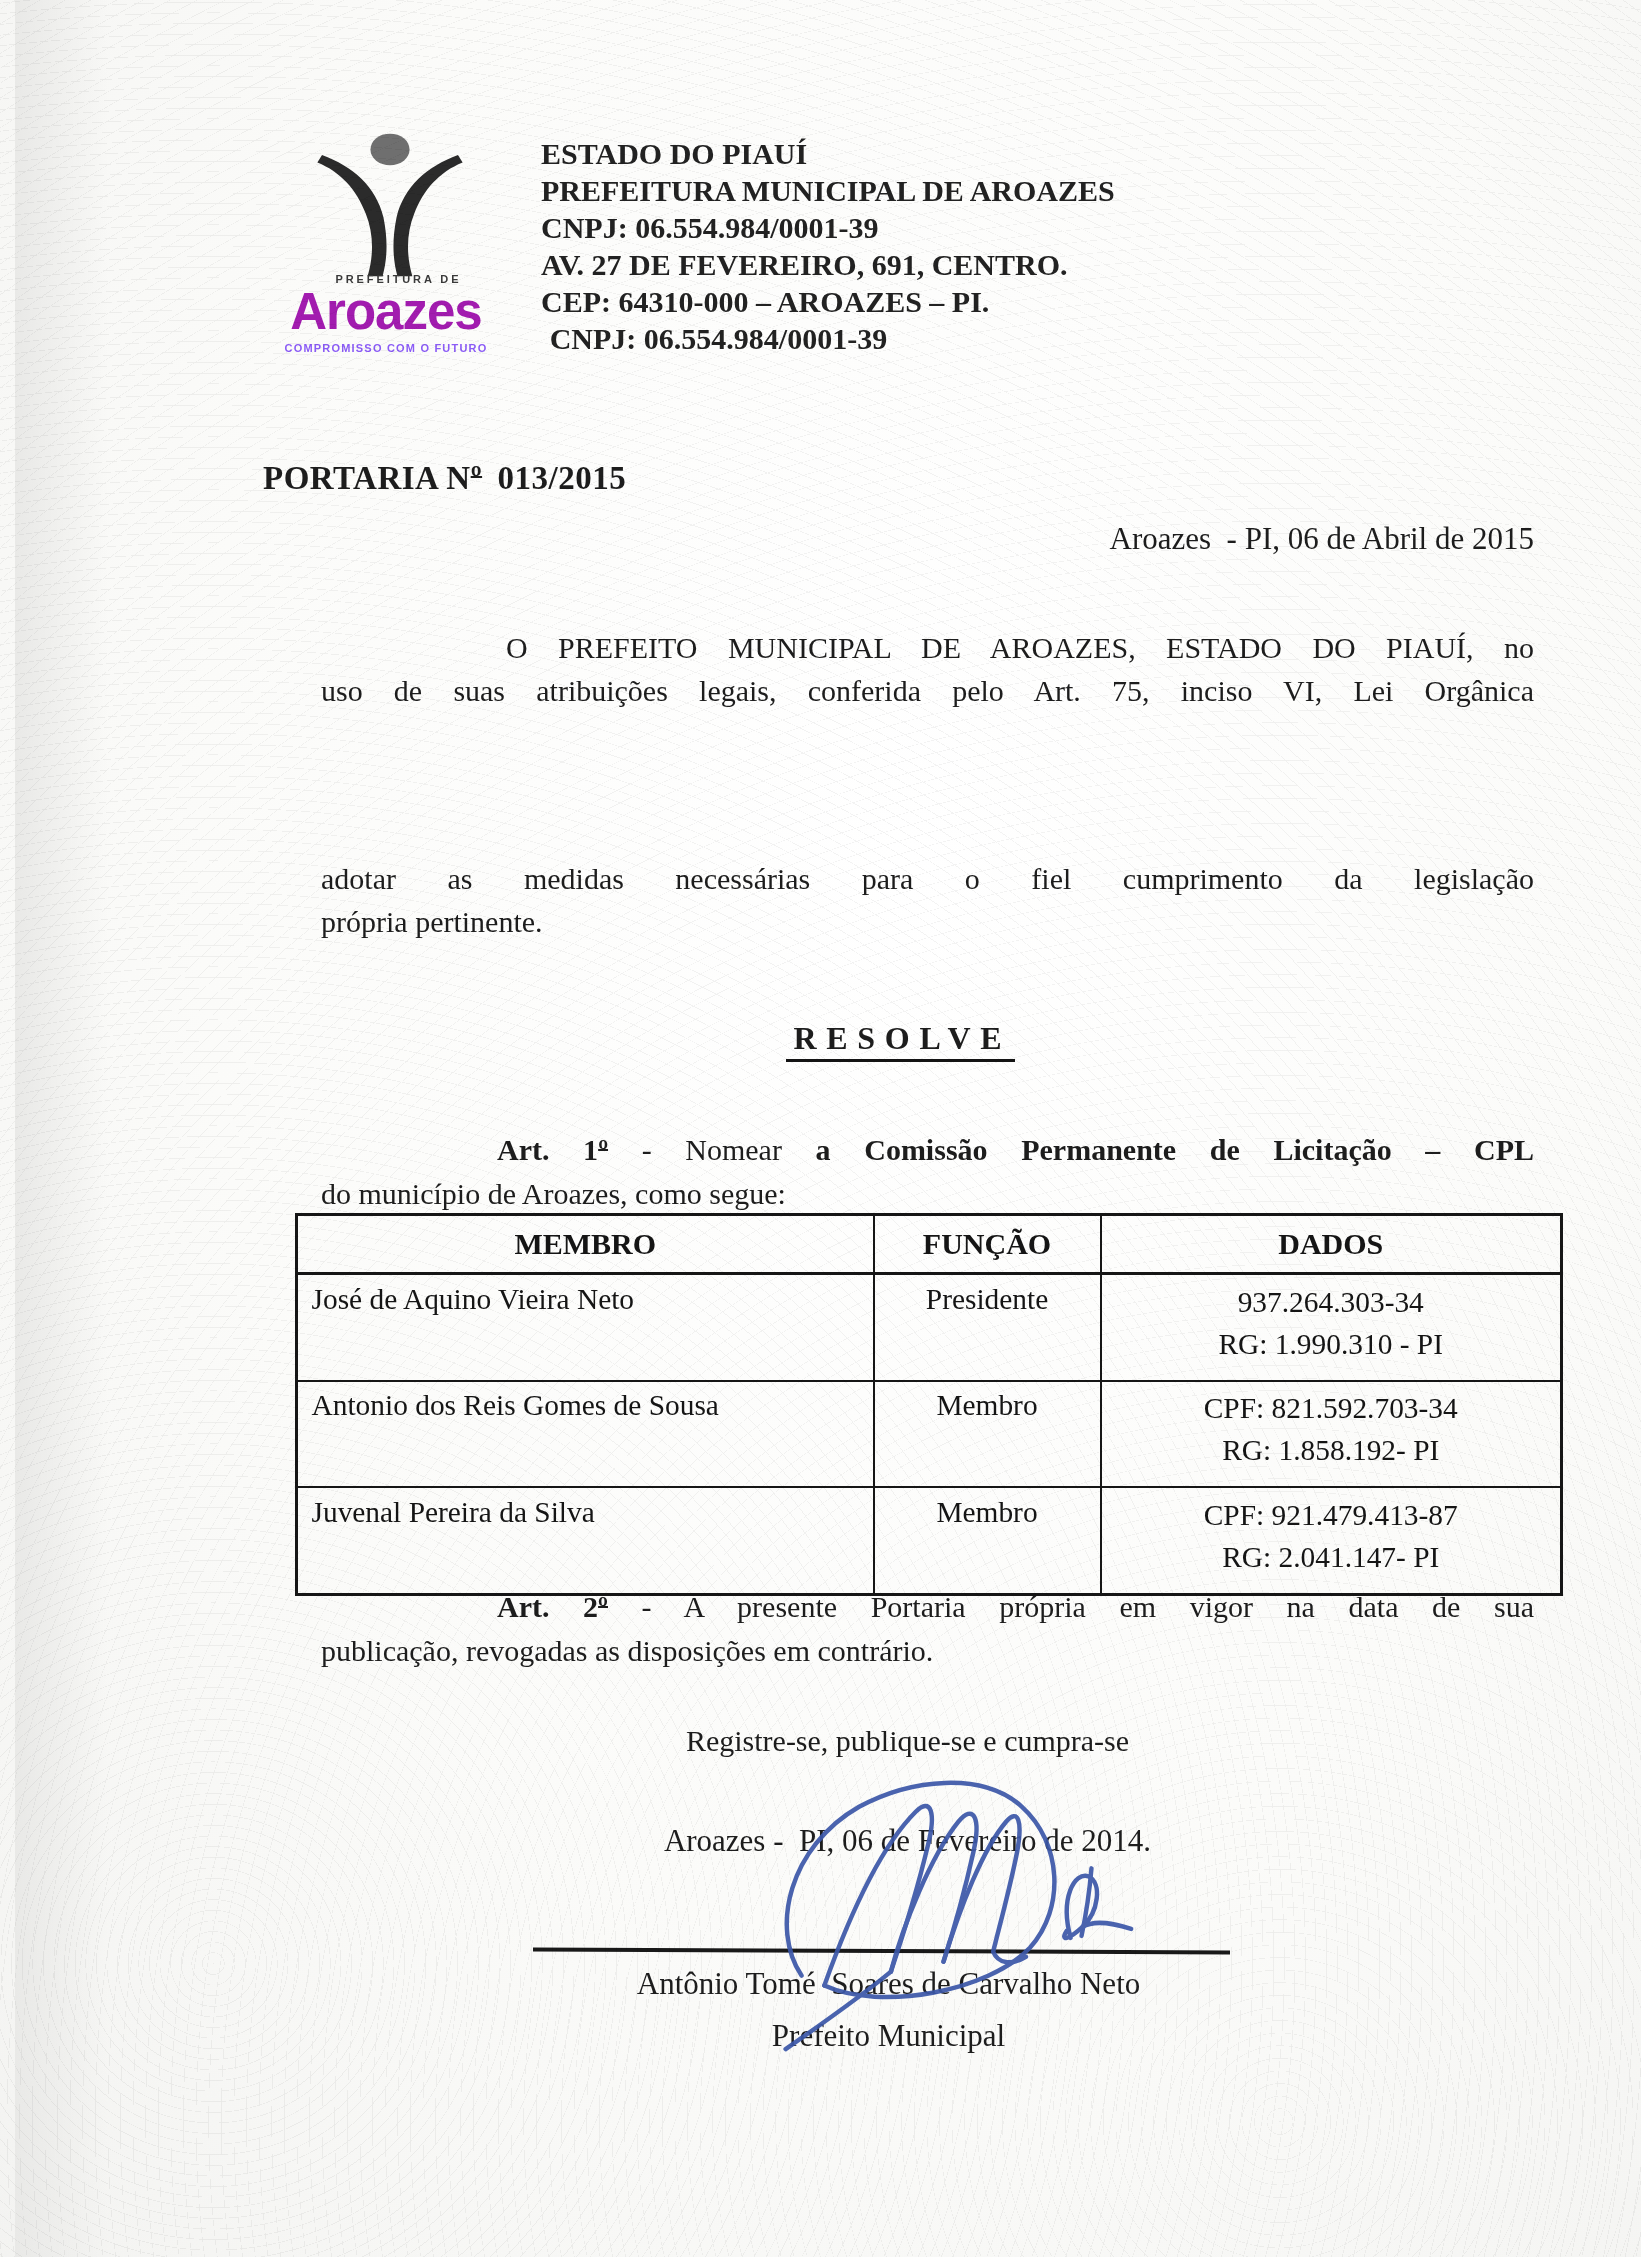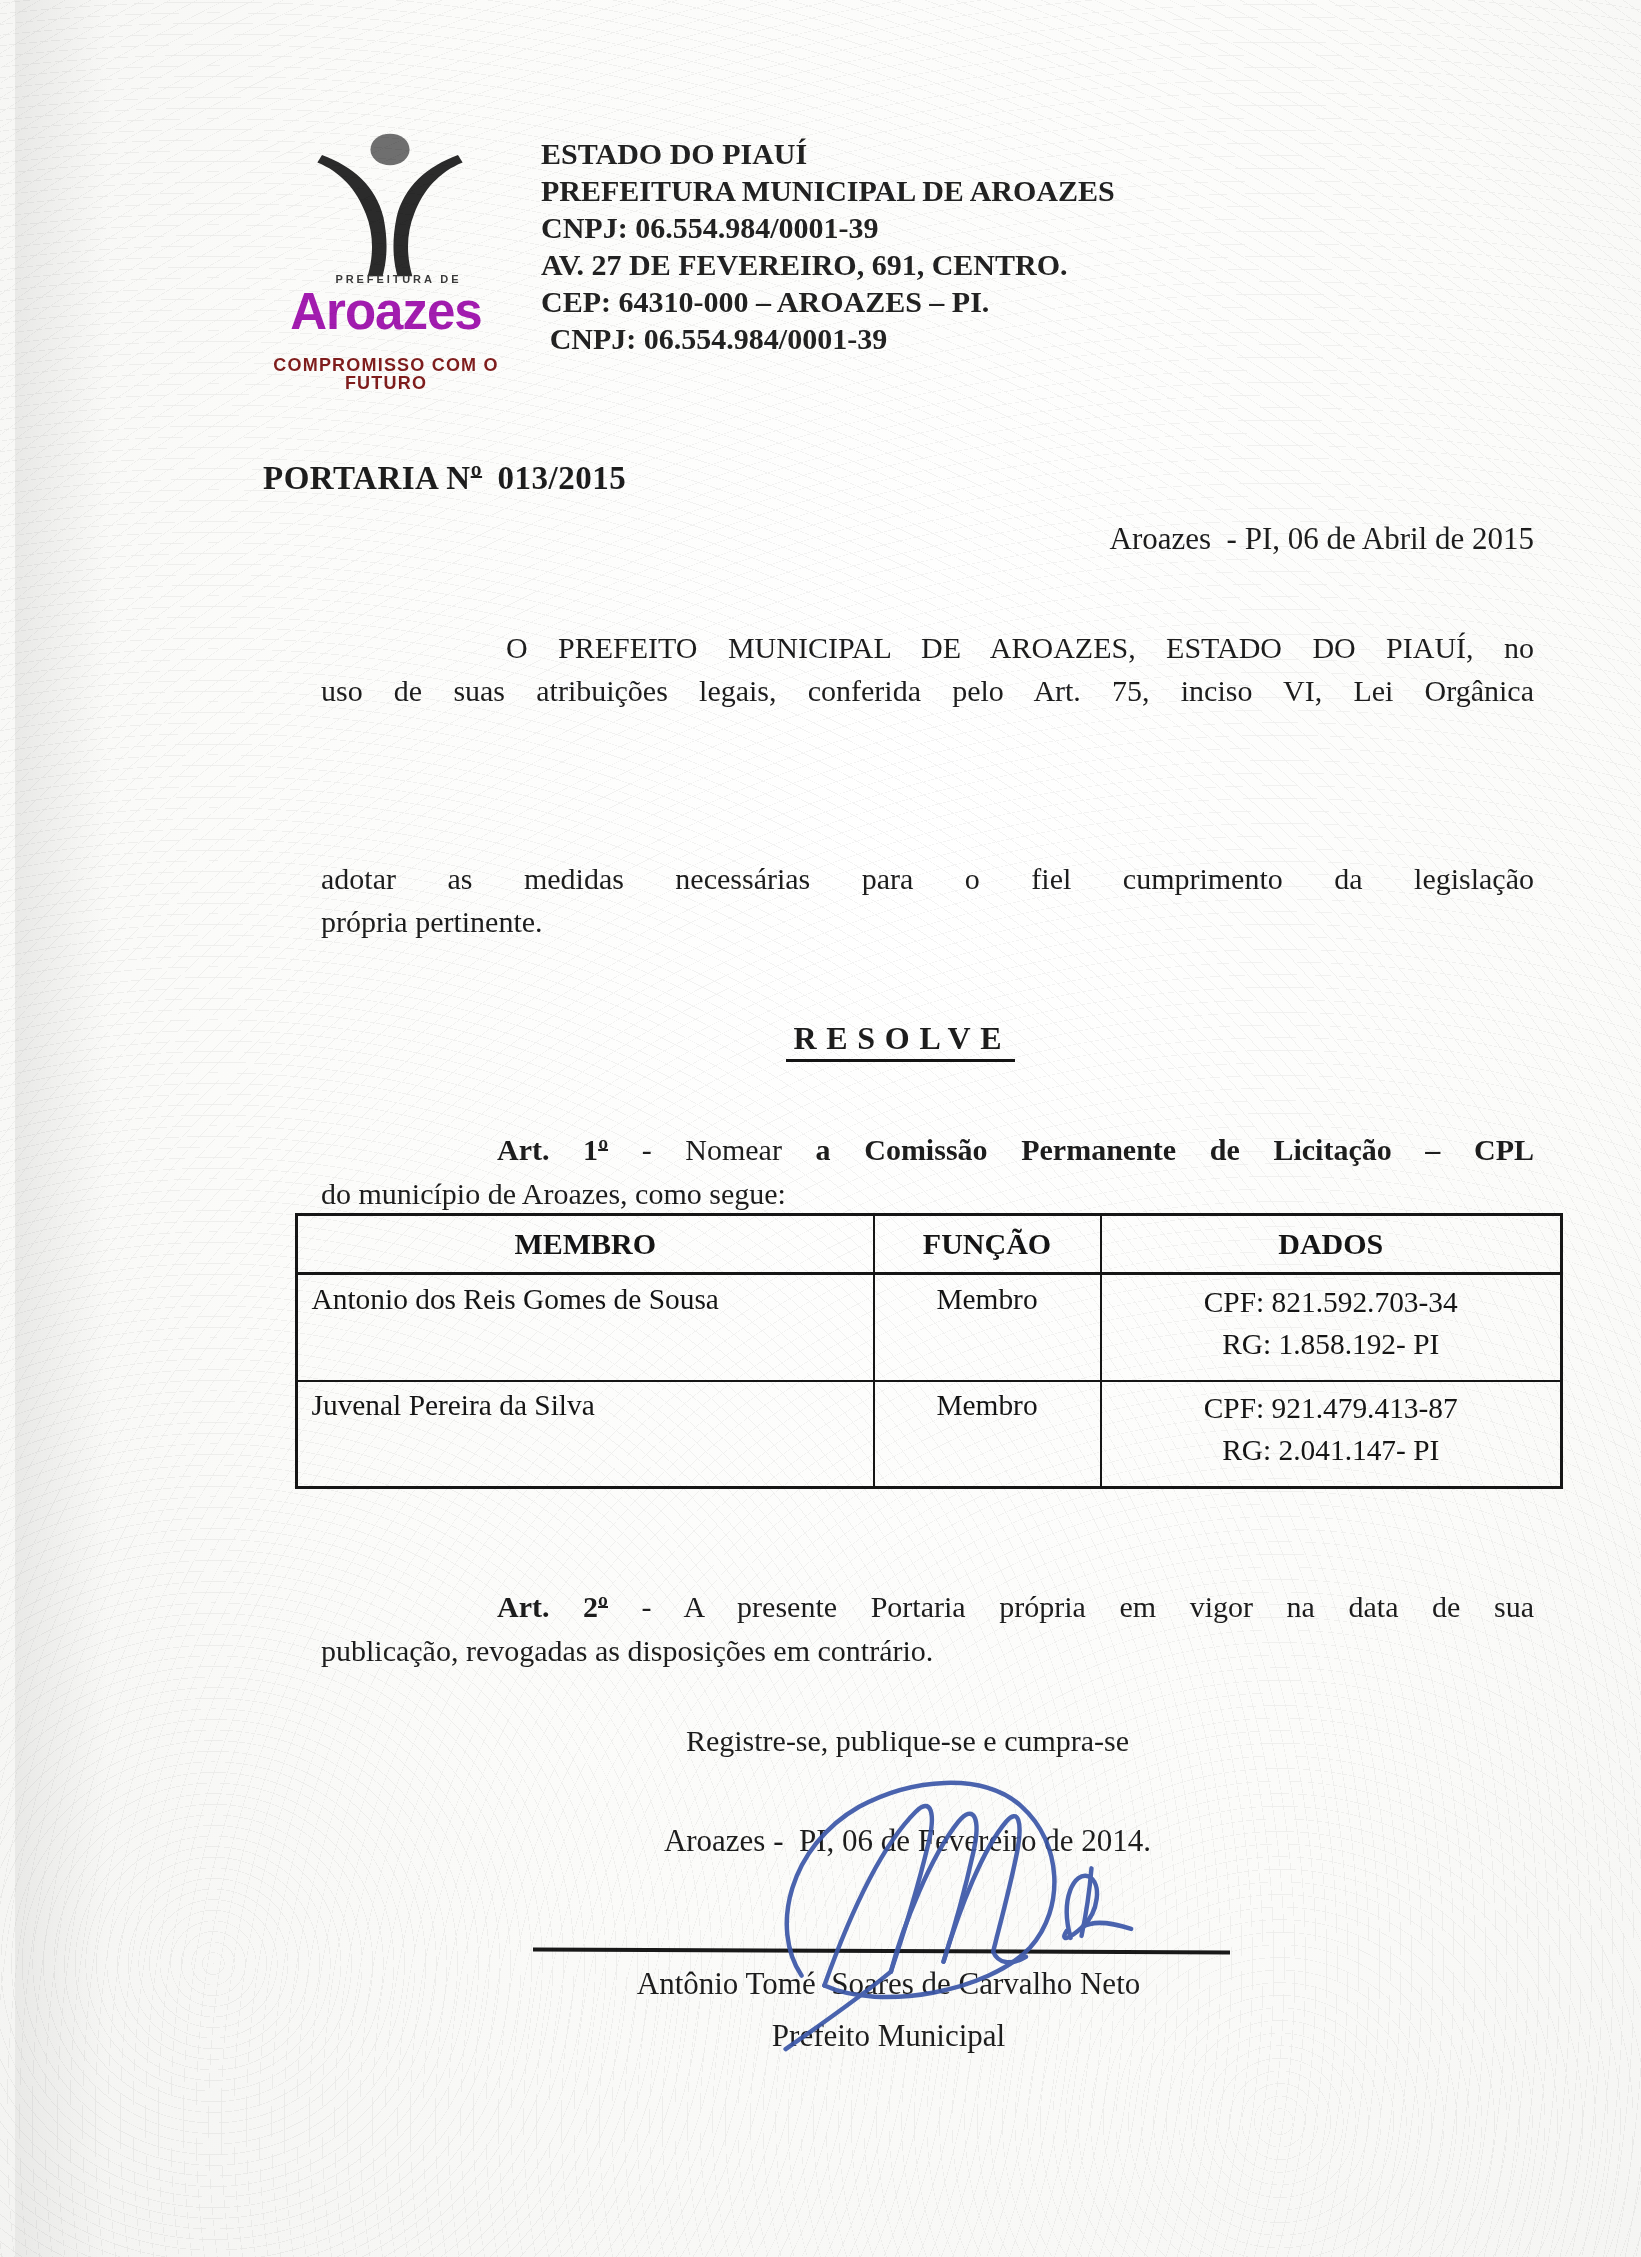--- a/index.html
+++ b/index.html
@@ -22,21 +22,21 @@
   .abs{position:absolute;}
   .pre{white-space:pre;}
 
   
   .logo-figure{left:305px;top:129px;width:170px;height:149px;}
   .wordmark{left:270px;top:274px;width:232px;text-align:center;color:#2c2c2c;
     font-family:"Liberation Sans", sans-serif;line-height:1;}
   .wordmark .small-top{font-size:11px;font-weight:700;letter-spacing:2.9px;color:#3a3a3a;
     margin-left:25px;margin-bottom:1px;}
   .wordmark .brand{font-size:51px;font-weight:700;letter-spacing:-1px;color:#a21caf;}
-  .wordmark .tagline{font-size:18px;font-weight:700;letter-spacing:1.2px;color:#7f1d1d;margin-top:19px;}
+  .wordmark .tagline{font-size:11px;font-weight:700;letter-spacing:1.2px;color:#8b5cf6;margin-top:6px;}
   .letterhead{left:541px;top:135px;width:676px;font-size:30px;font-weight:600;
     line-height:37px;color:#222;}
   .letterhead .lh-indent{padding-left:8.7px;}
 
   
   .doc-title{left:263px;top:460px;font-size:33px;font-weight:600;letter-spacing:0.5px;}
   .doc-title .num-gap{margin-left:15.4px;}
   .ord{text-decoration:underline;text-decoration-thickness:2.4px;
     text-decoration-skip-ink:none;text-underline-offset:-0.38em;}
   .dateline{left:321px;top:521px;width:1213px;text-align:right;font-size:31px;}
@@ -134,20 +134,28 @@
     </colgroup>
   <thead>
     <tr>
       <th>MEMBRO</th>
       <th>FUNÇÃO</th>
       <th>DADOS</th>
     </tr>
   </thead>
   <tbody>
     <tr>
+      <td class="td-membro">José de Aquino Vieira Neto</td>
+      <td class="td-funcao">Presidente</td>
+      <td class="td-dados">
+        <div>937.264.303-34</div>
+        <div>RG: 1.990.310 - PI</div>
+      </td>
+    </tr>
+    <tr>
       <td class="td-membro">Antonio dos Reis Gomes de Sousa</td>
       <td class="td-funcao">Membro</td>
       <td class="td-dados">
         <div>CPF: 821.592.703-34</div>
         <div>RG: 1.858.192- PI</div>
       </td>
     </tr>
     <tr>
       <td class="td-membro">Juvenal Pereira da Silva</td>
       <td class="td-funcao">Membro</td>

